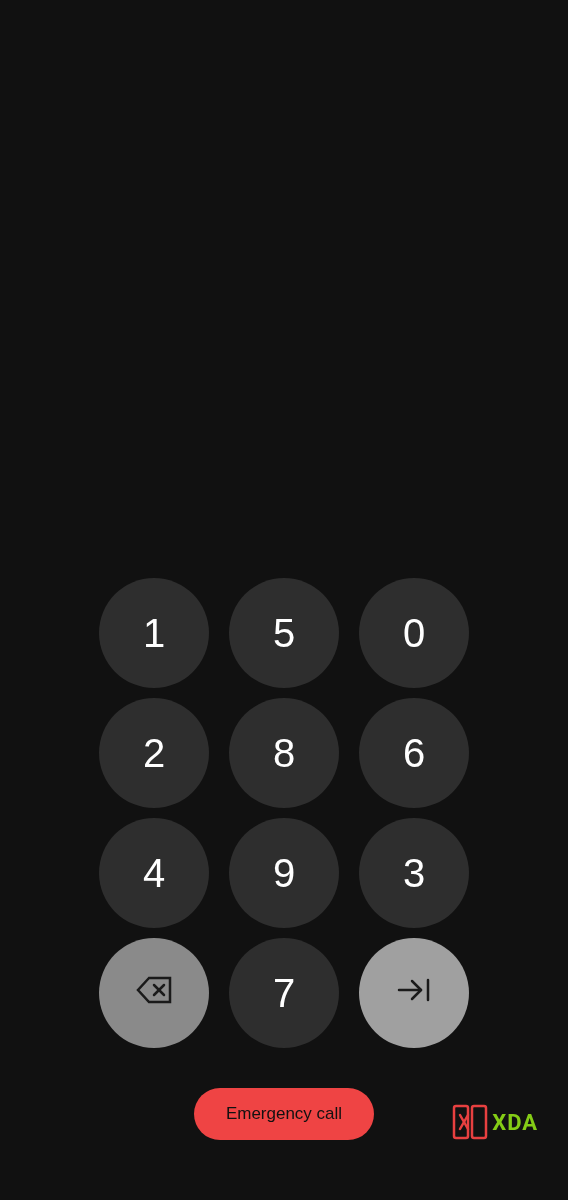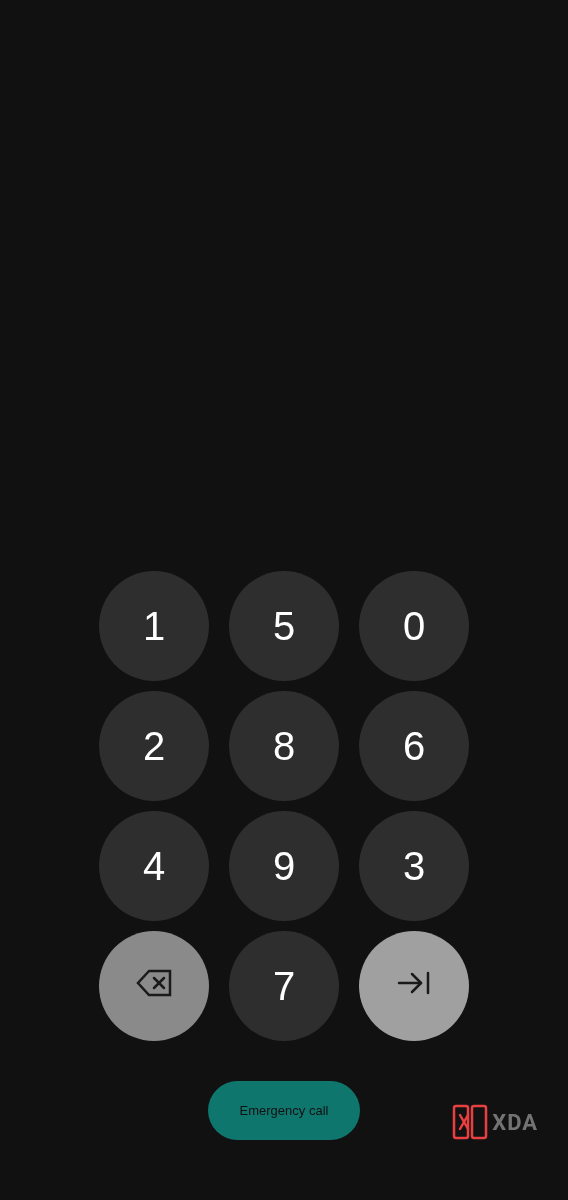--- a/index.html
+++ b/index.html
@@ -83,47 +83,47 @@
       display: flex;
       flex-direction: row;
       align-items: center;
       justify-content: center;
       width: 100%;
       padding: 0 30px;
       position: relative;
     }
 
     .emergency-call-btn {
-      background-color: #0f766e;
+      background-color: #ef4444;
       color: #111111;
       border: none;
       border-radius: 30px;
-      padding: 22px 32px;
-      font-size: 13px;
+      padding: 16px 32px;
+      font-size: 17px;
       font-weight: 500;
       cursor: pointer;
       outline: none;
     }
 
     .xda-logo {
       position: absolute;
       right: 30px;
       bottom: 0;
       display: flex;
       align-items: center;
       gap: 4px;
     }
 
     .xda-icon {
       width: 36px;
       height: 36px;
     }
 
     .xda-text {
-      color: #737373;
+      color: #84cc16;
       font-size: 22px;
       font-weight: 700;
       letter-spacing: 1px;
     }
   </style>
 </head>
 <body>
 
 <div class="screen">
   <div class="keypad-container">

